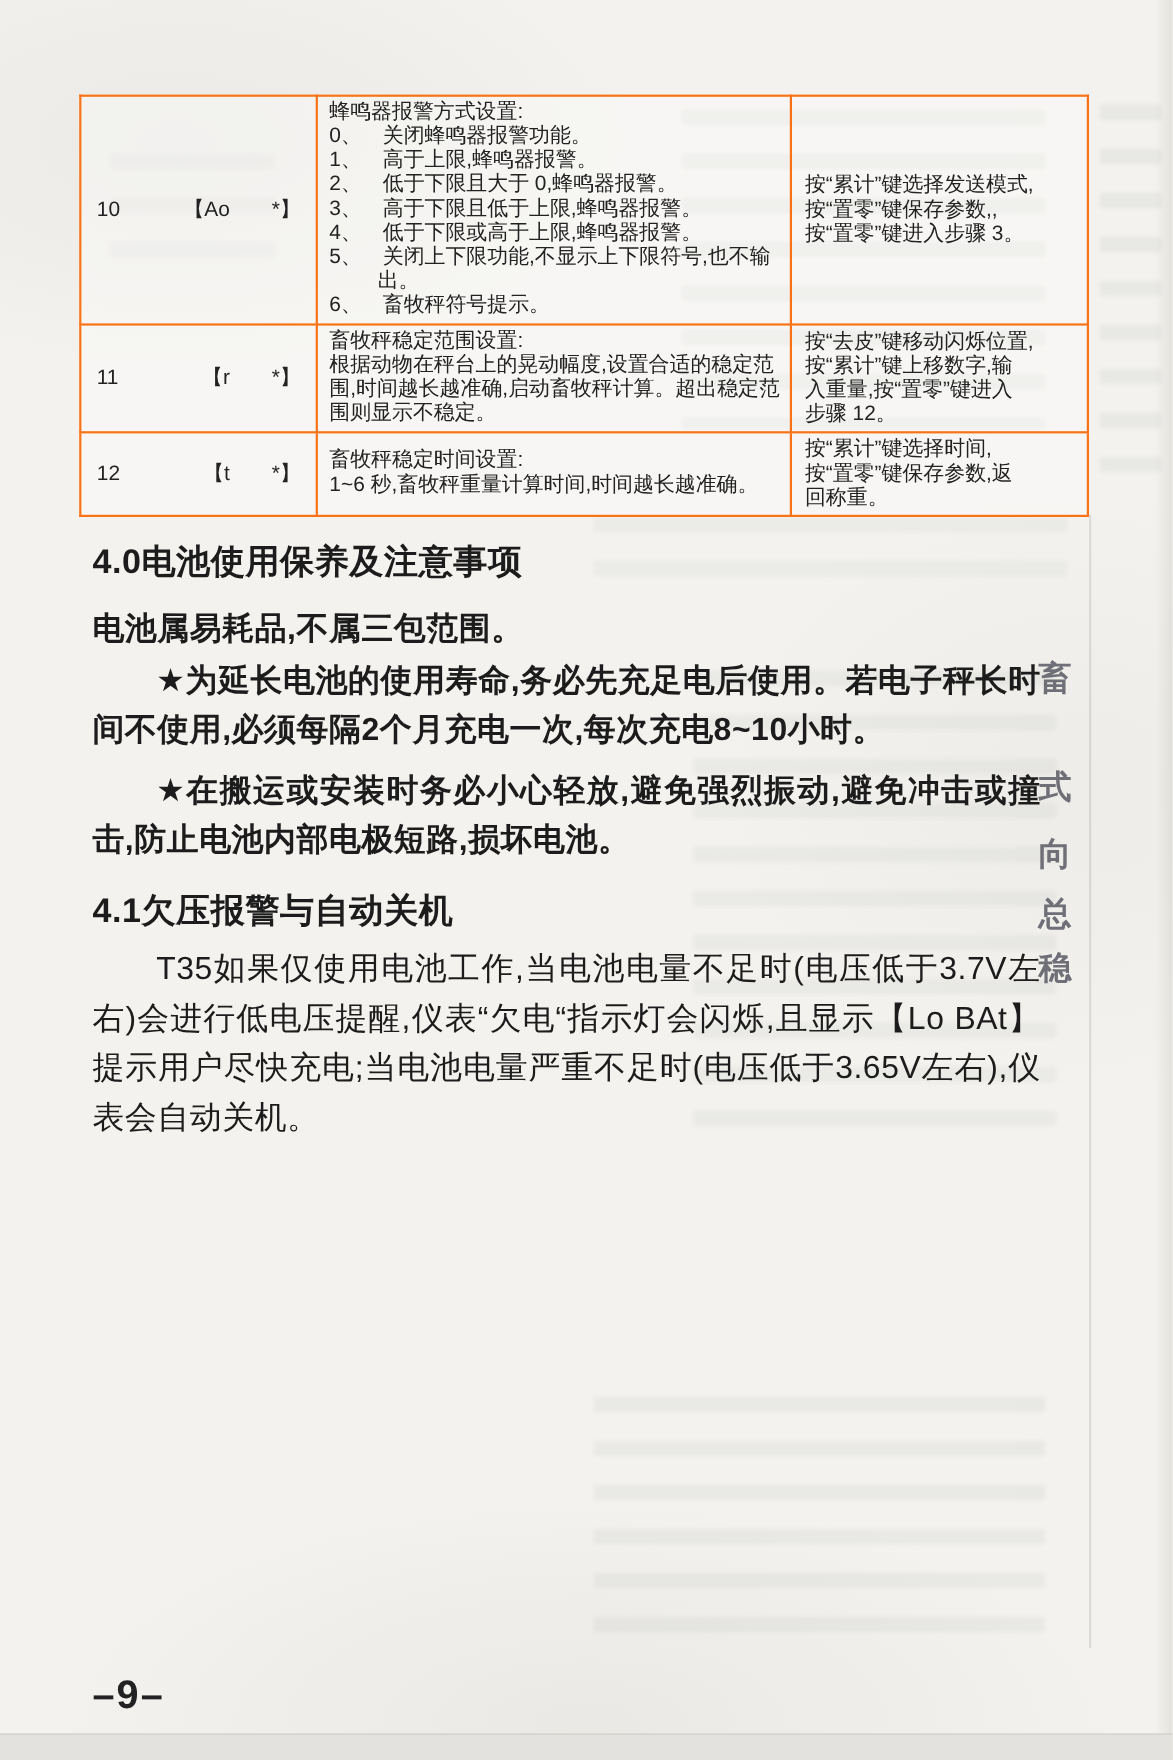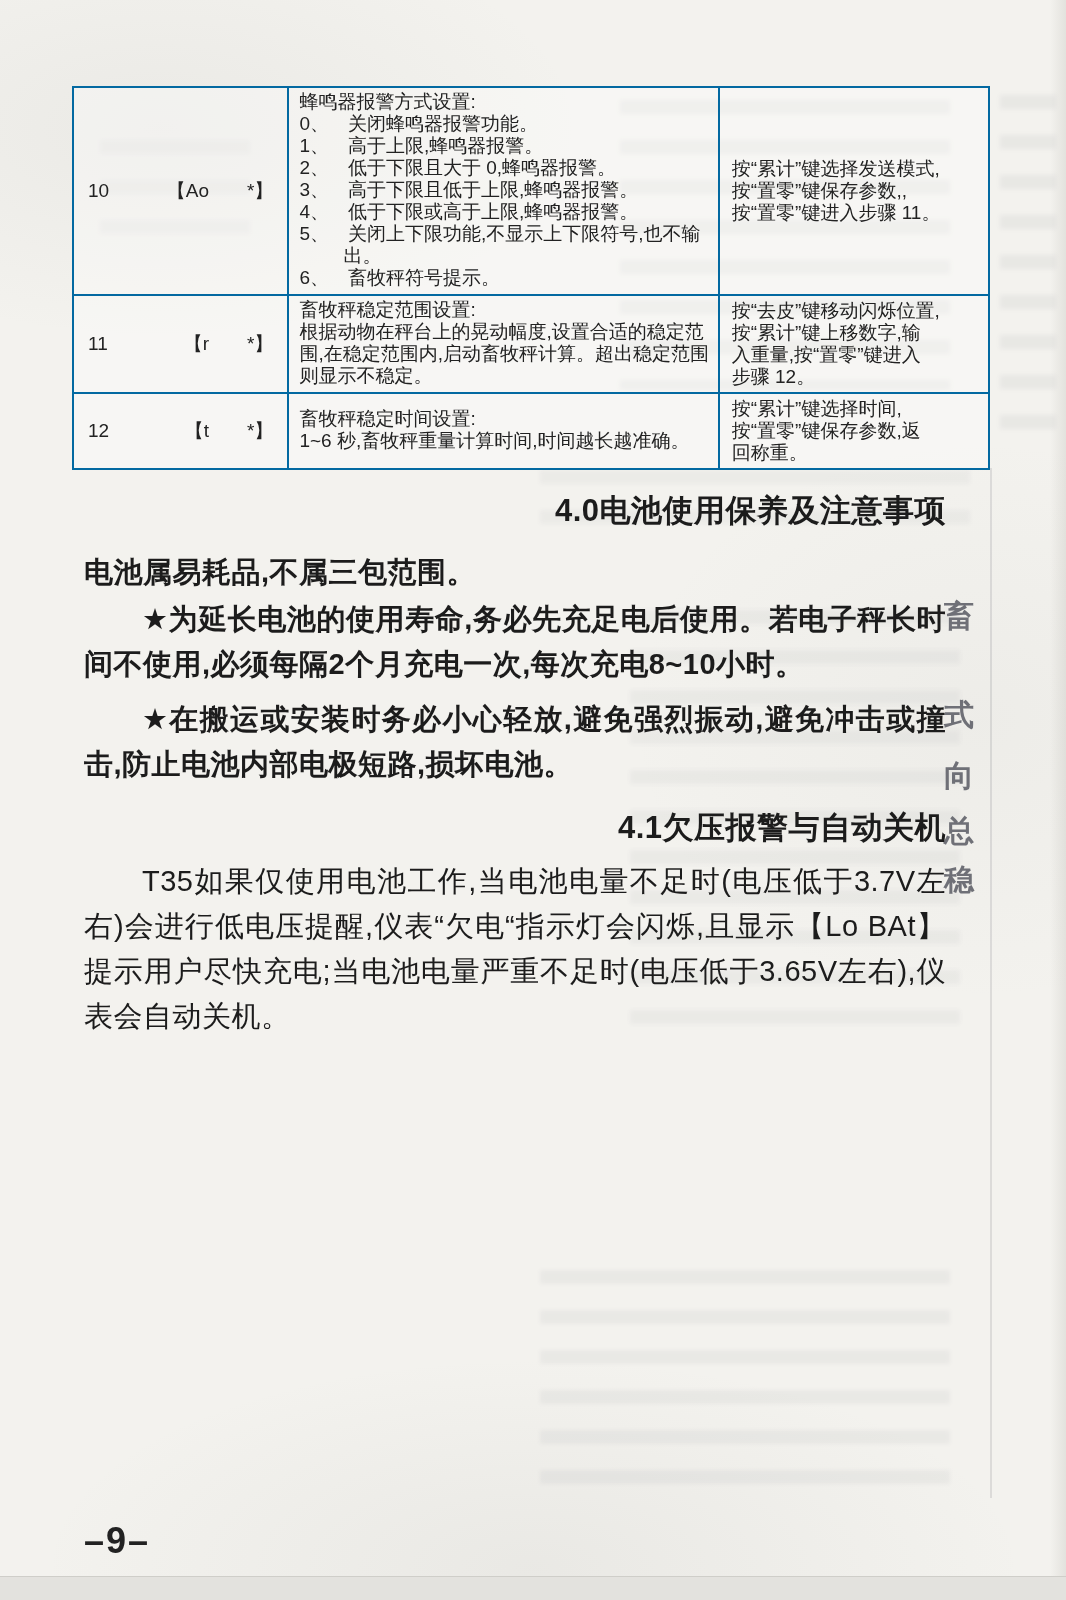--- a/index.html
+++ b/index.html
@@ -49,38 +49,38 @@
   .edge-glyphs span:nth-child(4){margin-bottom:8px;}
 
   .content{position:absolute;left:84px;top:86px;width:862px;z-index:2;}
 
   
   table.param{
     border-collapse:collapse;width:918px;margin-left:-12px;
     font-size:19px;line-height:22px;color:#222;
     background:rgba(255,255,255,0.35);
   }
-  table.param td{border:2px solid #0369a1;vertical-align:middle;}
+  table.param td{border:2px solid #f97316;vertical-align:middle;}
   td.c-step{width:196px;padding:8px 14px;}
   td.c-desc{width:440px;padding:3px 8px 5px 10px;vertical-align:top;}
   td.c-op{width:274px;padding:4px 8px 4px 12px;}
   .step-key{display:flex;justify-content:space-between;align-items:center;}
   .desc-title{white-space:nowrap;}
   .desc-item{padding-left:44px;text-indent:-44px;}
   .op-text{white-space:pre-line;}
 
   
   .para{
     font-size:29px;line-height:45px;letter-spacing:0.5px;
     text-align:justify;font-weight:500;margin:0;
   }
   .indent{text-indent:2em;}
   .bold{font-weight:800;}
   .heading{
-    font-size:31px;line-height:38px;font-weight:800;letter-spacing:0.5px;margin:0;text-align:right;
+    font-size:31px;line-height:38px;font-weight:800;letter-spacing:0.5px;margin:0;
   }
   .p-after-table{margin-top:14px;}
   .h-40{margin-top:22px;margin-bottom:12px;}
   .p-note{margin-top:8px;}
   .p-b1{margin-top:20px;}
   .p-b2{margin-top:2px;}
   .p-b3{margin-top:10px;}
   .h-41{margin-top:22px;margin-bottom:12px;}
   .page-number{
     position:absolute;left:84px;top:1520px;z-index:2;
@@ -125,33 +125,33 @@
           <div class="desc-item">1、　高于上限,蜂鸣器报警。</div>
           <div class="desc-item">2、　低于下限且大于 0,蜂鸣器报警。</div>
           <div class="desc-item">3、　高于下限且低于上限,蜂鸣器报警。</div>
           <div class="desc-item">4、　低于下限或高于上限,蜂鸣器报警。</div>
           <div class="desc-item">5、　关闭上下限功能,不显示上下限符号,也不输出。</div>
           <div class="desc-item">6、　畜牧秤符号提示。</div>
         </td>
         <td class="c-op">
           <div class="op-text">按“累计”键选择发送模式,
 按“置零”键保存参数,,
-按“置零”键进入步骤 11。</div>
+按“置零”键进入步骤 3。</div>
         </td>
       </tr>
       <tr>
         <td class="c-step">
           <div class="step-key">
             <span>11</span>
             <span>【r　　*】</span>
           </div>
         </td>
         <td class="c-desc">
           <div class="desc-title">畜牧秤稳定范围设置:</div>
-          <div>根据动物在秤台上的晃动幅度,设置合适的稳定范围,在稳定范围内,启动畜牧秤计算。超出稳定范围则显示不稳定。</div>
+          <div>根据动物在秤台上的晃动幅度,设置合适的稳定范围,时间越长越准确,启动畜牧秤计算。超出稳定范围则显示不稳定。</div>
         </td>
         <td class="c-op">
           <div class="op-text">按“去皮”键移动闪烁位置,
 按“累计”键上移数字,输
 入重量,按“置零”键进入
 步骤 12。</div>
         </td>
       </tr>
       <tr>
         <td class="c-step">

